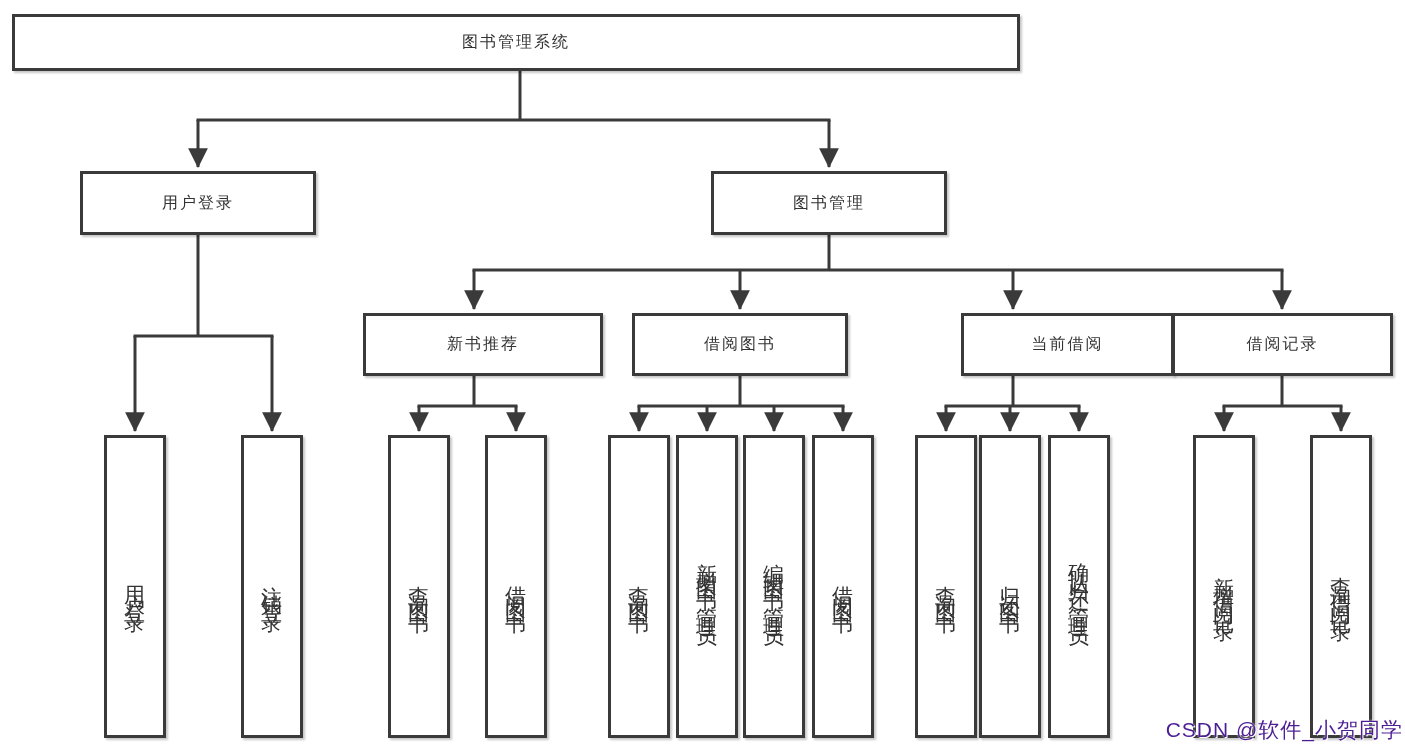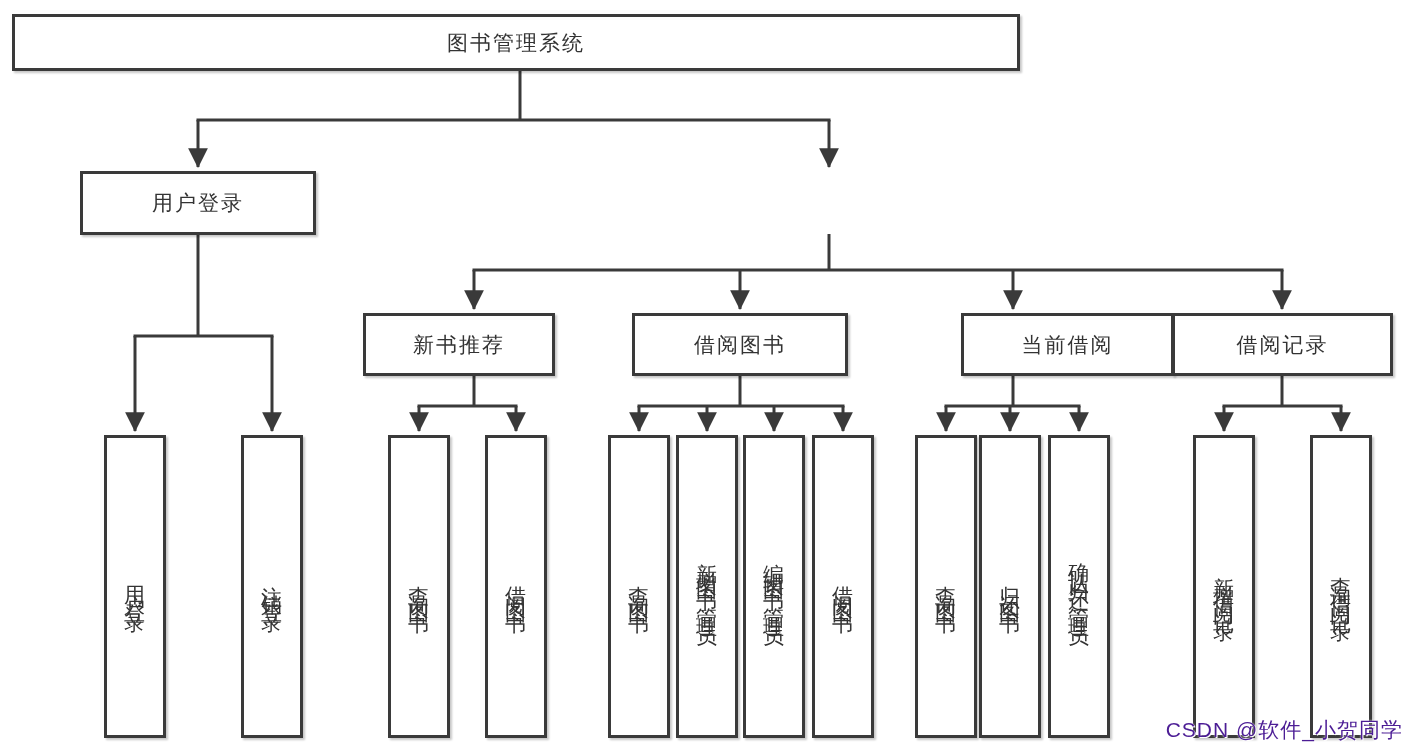--- a/index.html
+++ b/index.html
@@ -26,21 +26,21 @@
     box-sizing: border-box;
     background: #ffffff;
     border: 3px solid #3a3a3a;
     display: flex;
     align-items: center;
     justify-content: center;
     box-shadow: 2px 2px 2px rgba(0,0,0,0.22);
   }
   .node .label {
     color: #333333;
-    font-size: 21px;
+    font-size: 16px;
     letter-spacing: 2px;
     white-space: nowrap;
     text-align: center;
   }
   .vnode .label {
     writing-mode: vertical-rl;
     text-orientation: mixed;
     letter-spacing: 9px;
     line-height: 1.1;
     font-size: 21px;
@@ -130,22 +130,25 @@
     </g>
   </svg>
 
   <div class="node root-box">
     <span class="label">图书管理系统</span>
   </div>
 
   <div class="node l2-box" style="left:80px;">
     <span class="label">用户登录</span>
   </div>
-
-  <div class="node l3-box" style="left:363px; width:192px;">
+  <div class="node l2-box" style="left:711px;">
+    <span class="label">图书管理</span>
+  </div>
+
+  <div class="node l3-box" style="left:363px; width:240px;">
     <span class="label">新书推荐</span>
   </div>
   <div class="node l3-box" style="left:632px; width:216px;">
     <span class="label">借阅图书</span>
   </div>
   <div class="node l3-box" style="left:961px; width:213px;">
     <span class="label">当前借阅</span>
   </div>
   <div class="node l3-box" style="left:1172px; width:221px;">
     <span class="label">借阅记录</span>

